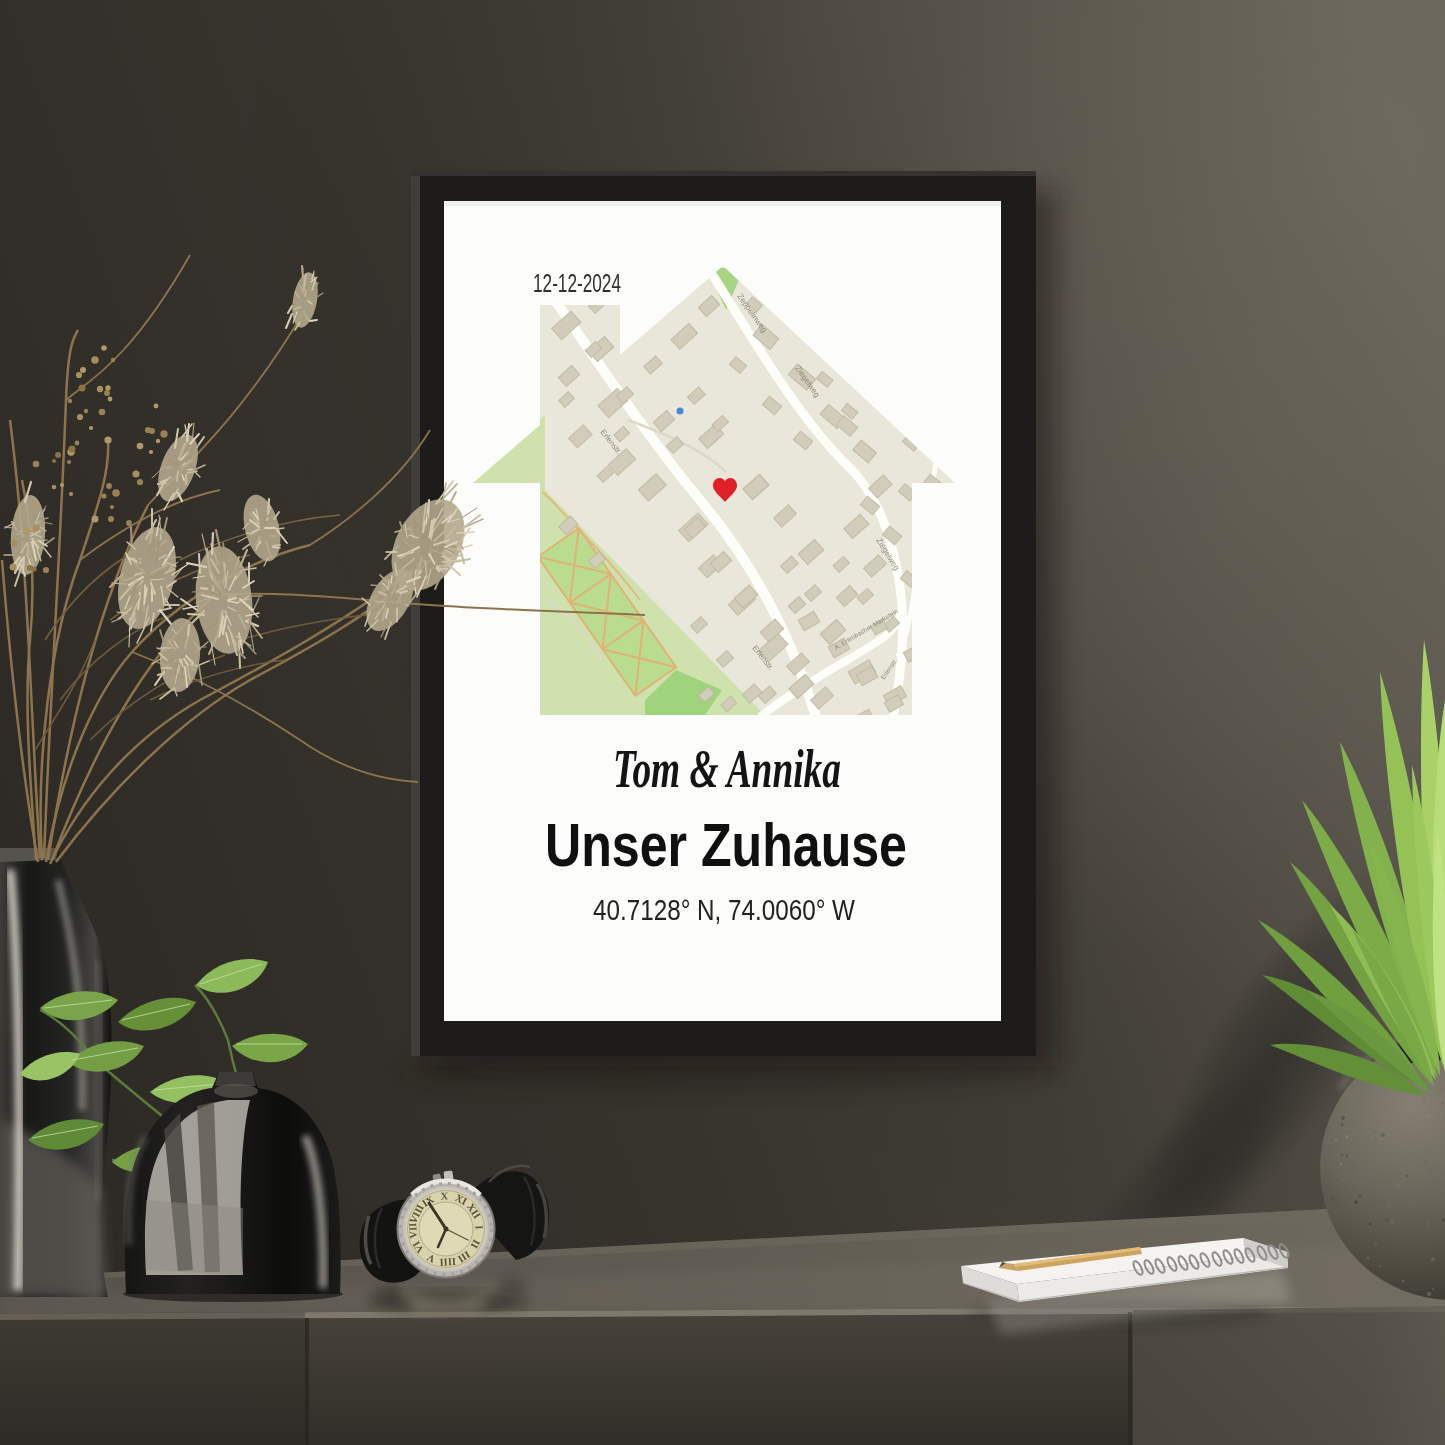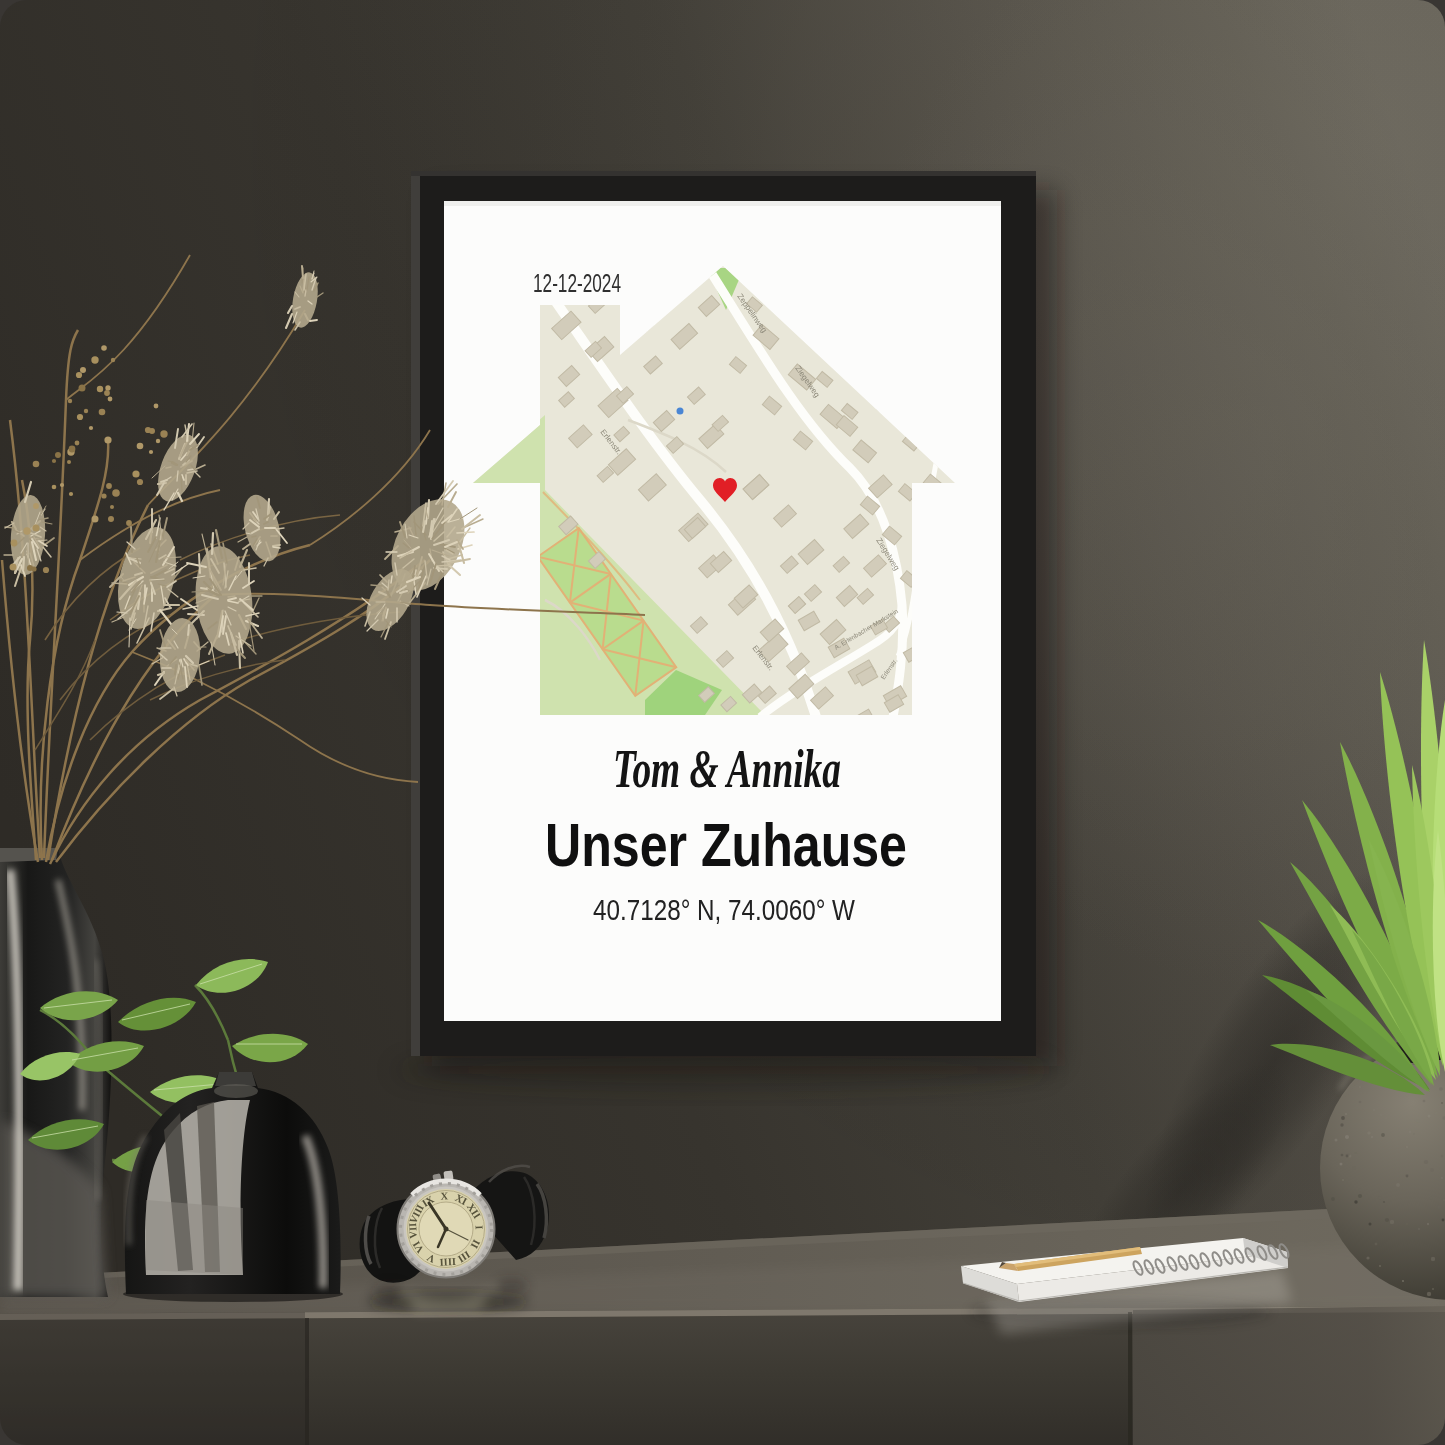--- a/index.html
+++ b/index.html
@@ -1,16 +1,16 @@
 <!DOCTYPE html>
 <html><head>
 <meta charset="utf-8">
 <style>
   html,body{margin:0;padding:0;background:#393633;}
-  #scene{position:relative;width:1445px;height:1445px;overflow:hidden;border-radius:27px;}
+  #scene{position:relative;width:1445px;height:1445px;overflow:hidden;}
   svg{display:block;will-change:transform;}
 </style>
 </head>
 <body>
 <div id="scene">
 <svg width="1445" height="1445" viewBox="0 0 1445 1445" font-family="Liberation Sans, sans-serif">
 <defs>
   <linearGradient id="wallDiag" x1="0" y1="0.55" x2="1" y2="0.18">
     <stop offset="0" stop-color="#2e2b26"></stop>
     <stop offset="0.35" stop-color="#37342e"></stop>

